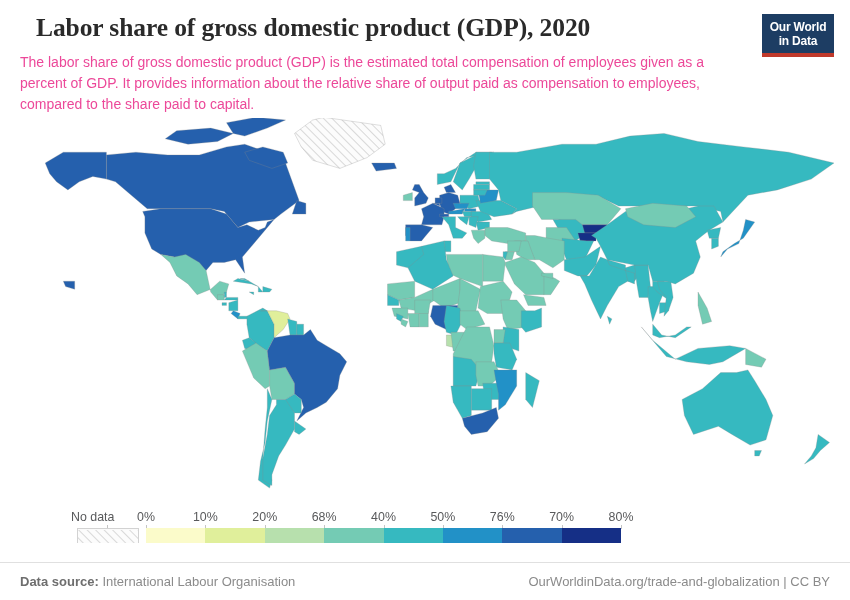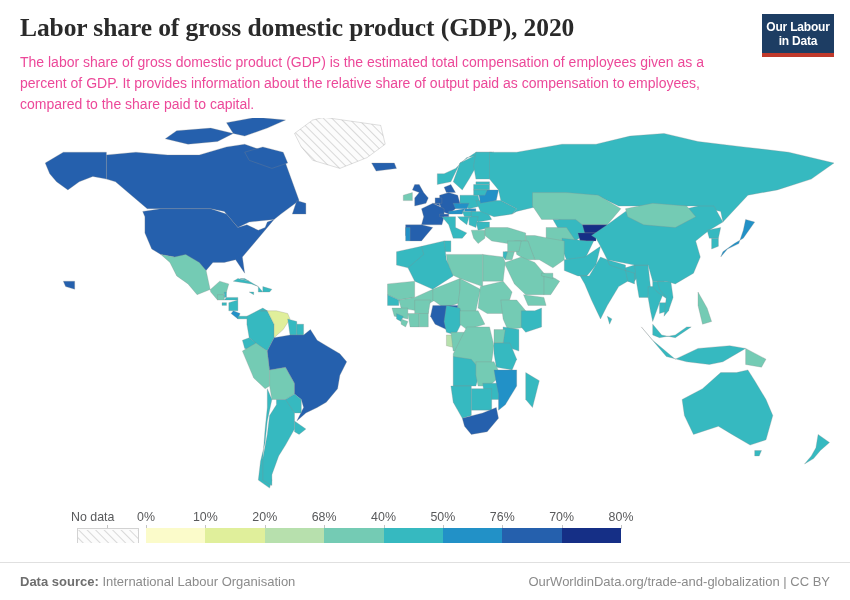--- a/index.html
+++ b/index.html
@@ -9,21 +9,21 @@
     font-family:"Liberation Sans", sans-serif;
     color:#1d1d1d;overflow:hidden;position:relative;
   }
   .page{width:850px;height:600px;position:relative;box-sizing:border-box;}
 
   
   .header{padding:14px 20px 0 20px;position:relative;}
   .title{
     font-family:"Liberation Serif", serif;
     font-size:25.5px;font-weight:700;line-height:1.12;
-    color:#2a2a2a;margin:0 0 9px 0;letter-spacing:-0.1px;
+    color:#2a2a2a;margin:0 0 9px 16px;letter-spacing:-0.1px;
     max-width:740px;
   }
   .subtitle{
     font-size:14px;line-height:1.52;color:#ec4899;
     margin:0;max-width:730px;font-weight:400;
   }
   .logo{
     position:absolute;right:16px;top:14px;
     width:72px;background:#1d3d63;
     border-bottom:4px solid #c0392b;
@@ -75,21 +75,21 @@
 </style>
 </head>
 <body>
 
 <div class="page">
 
   <div class="header">
     <h1 class="title">Labor share of gross domestic product (GDP), 2020</h1>
     <p class="subtitle">The labor share of gross domestic product (GDP) is the estimated total compensation of employees given as a percent of GDP. It provides information about the relative share of output paid as compensation to employees, compared to the share paid to capital.</p>
     <div class="logo">
-      <div>Our Labour</div>
+      <div>Our World</div>
       <div>in Data</div>
     </div>
   </div>
 
   <div class="map-wrap">
     <svg viewBox="0 0 850 382" preserveAspectRatio="xMidYMid meet">
       <defs>
         <pattern id="hatch" width="6" height="6" patternTransform="rotate(-45)" patternUnits="userSpaceOnUse">
           <rect width="6" height="6" fill="#fcfcfc"></rect>
           <line x1="0" y1="0" x2="0" y2="6" stroke="#cfcfcf" stroke-width="1.6"></line>

